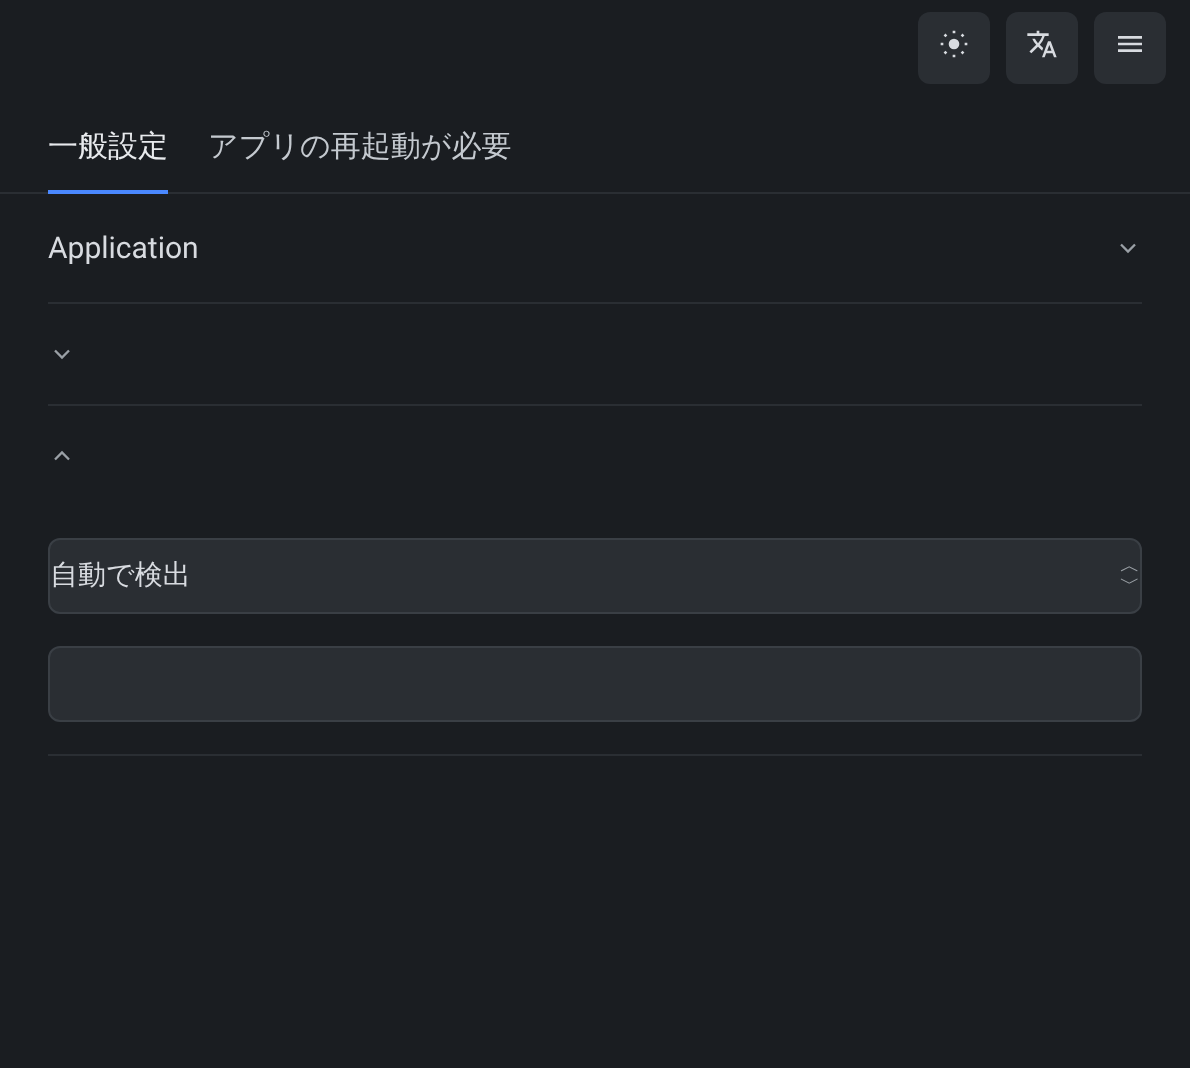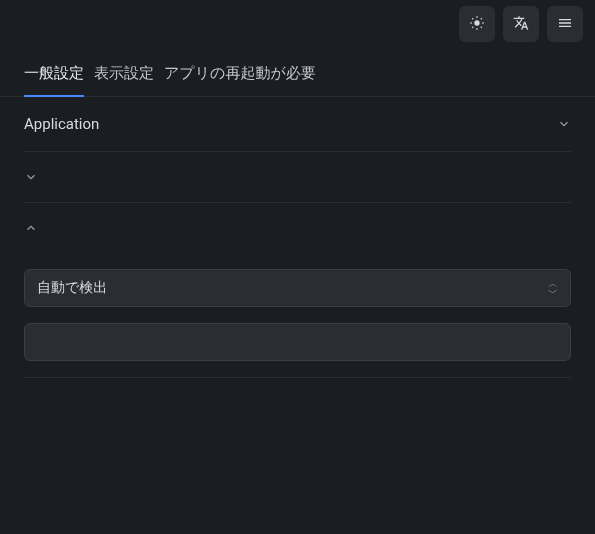--- a/index.html
+++ b/index.html
@@ -27,21 +27,21 @@
     border-radius: 6px;
     display: flex;
     align-items: center;
     justify-content: center;
     cursor: pointer;
     color: #d8dbe0;
   }
   .icon-btn svg { width: 16px; height: 16px; fill: currentColor; }
   .tabs {
     display: flex;
-    gap: 10px;
+    gap: 20px;
     padding: 16px 24px 0 24px;
     border-bottom: 1px solid #2a2e33;
   }
   .tab {
     padding: 0 0 12px 0;
     cursor: pointer;
     color: #c4c9cf;
     font-size: 15px;
   }
   .tab.active {
@@ -73,21 +73,21 @@
     color: #d8dbe0;
     font-size: 14px;
   }
   .select, .text-input {
     width: 100%;
     height: 38px;
     background: #2a2e33;
     border: 1px solid #3a3f45;
     border-radius: 6px;
     color: #d8dbe0;
-    padding: 0 12px;
+    padding: 0 0;
     font-size: 14px;
   }
   .select {
     display: flex;
     align-items: center;
     justify-content: space-between;
     cursor: pointer;
   }
   .select-caret { font-size: 10px; color: #9aa0a6; line-height:0.9; }
 </style>
@@ -114,21 +114,20 @@
     <span>
       <svg viewBox="0 0 24 24">
           <path d="M3 6h18v2H3zM3 11h18v2H3zM3 16h18v2H3z"></path>
         </svg>
     </span>
   </div>
 </div>
 
 <div class="tabs">
   <div class="tab active">一般設定</div>
-  <div class="tab">表示設定</div>
   <div class="tab">アプリの再起動が必要</div>
 </div>
 
 <div class="content">
 
   <div class="section">
     <div class="section-header">
       <span>Application</span>
       <span class="chevron"><svg viewBox="0 0 24 24">
             <polyline points="6 9 12 15 18 9"></polyline>

